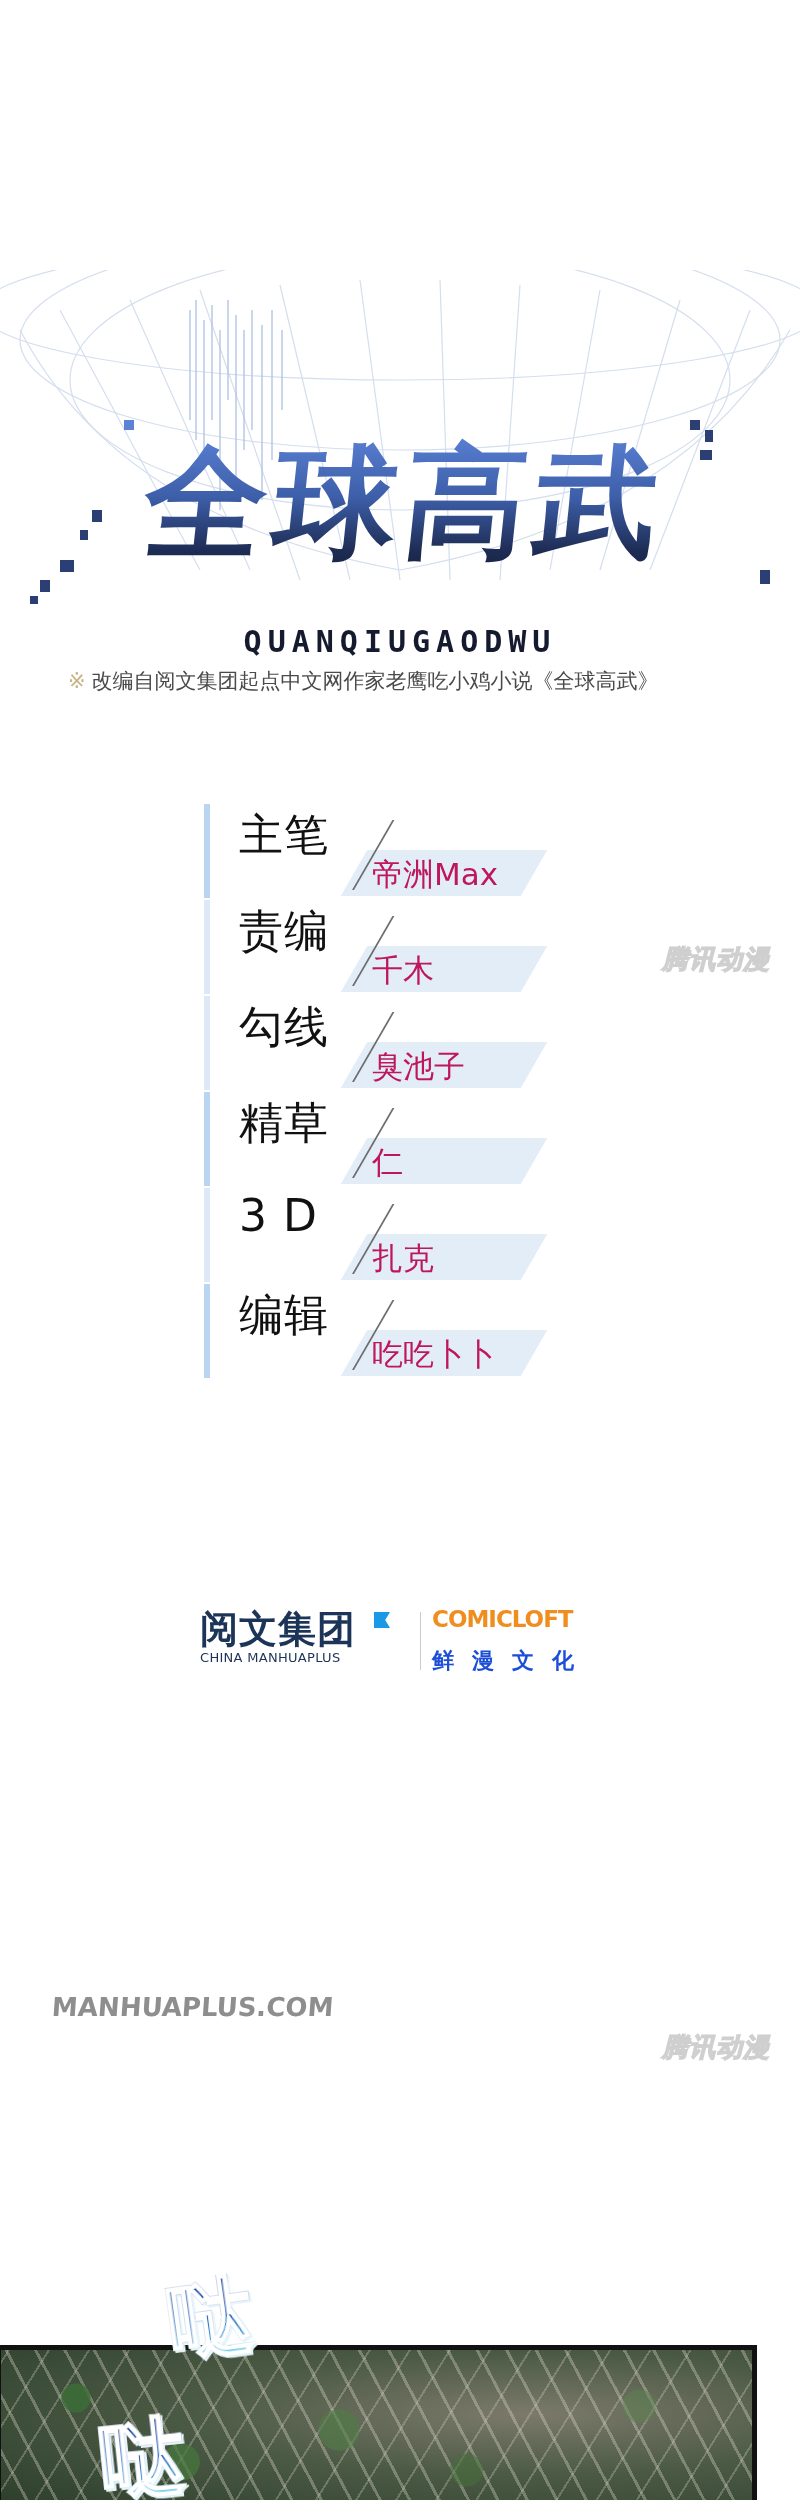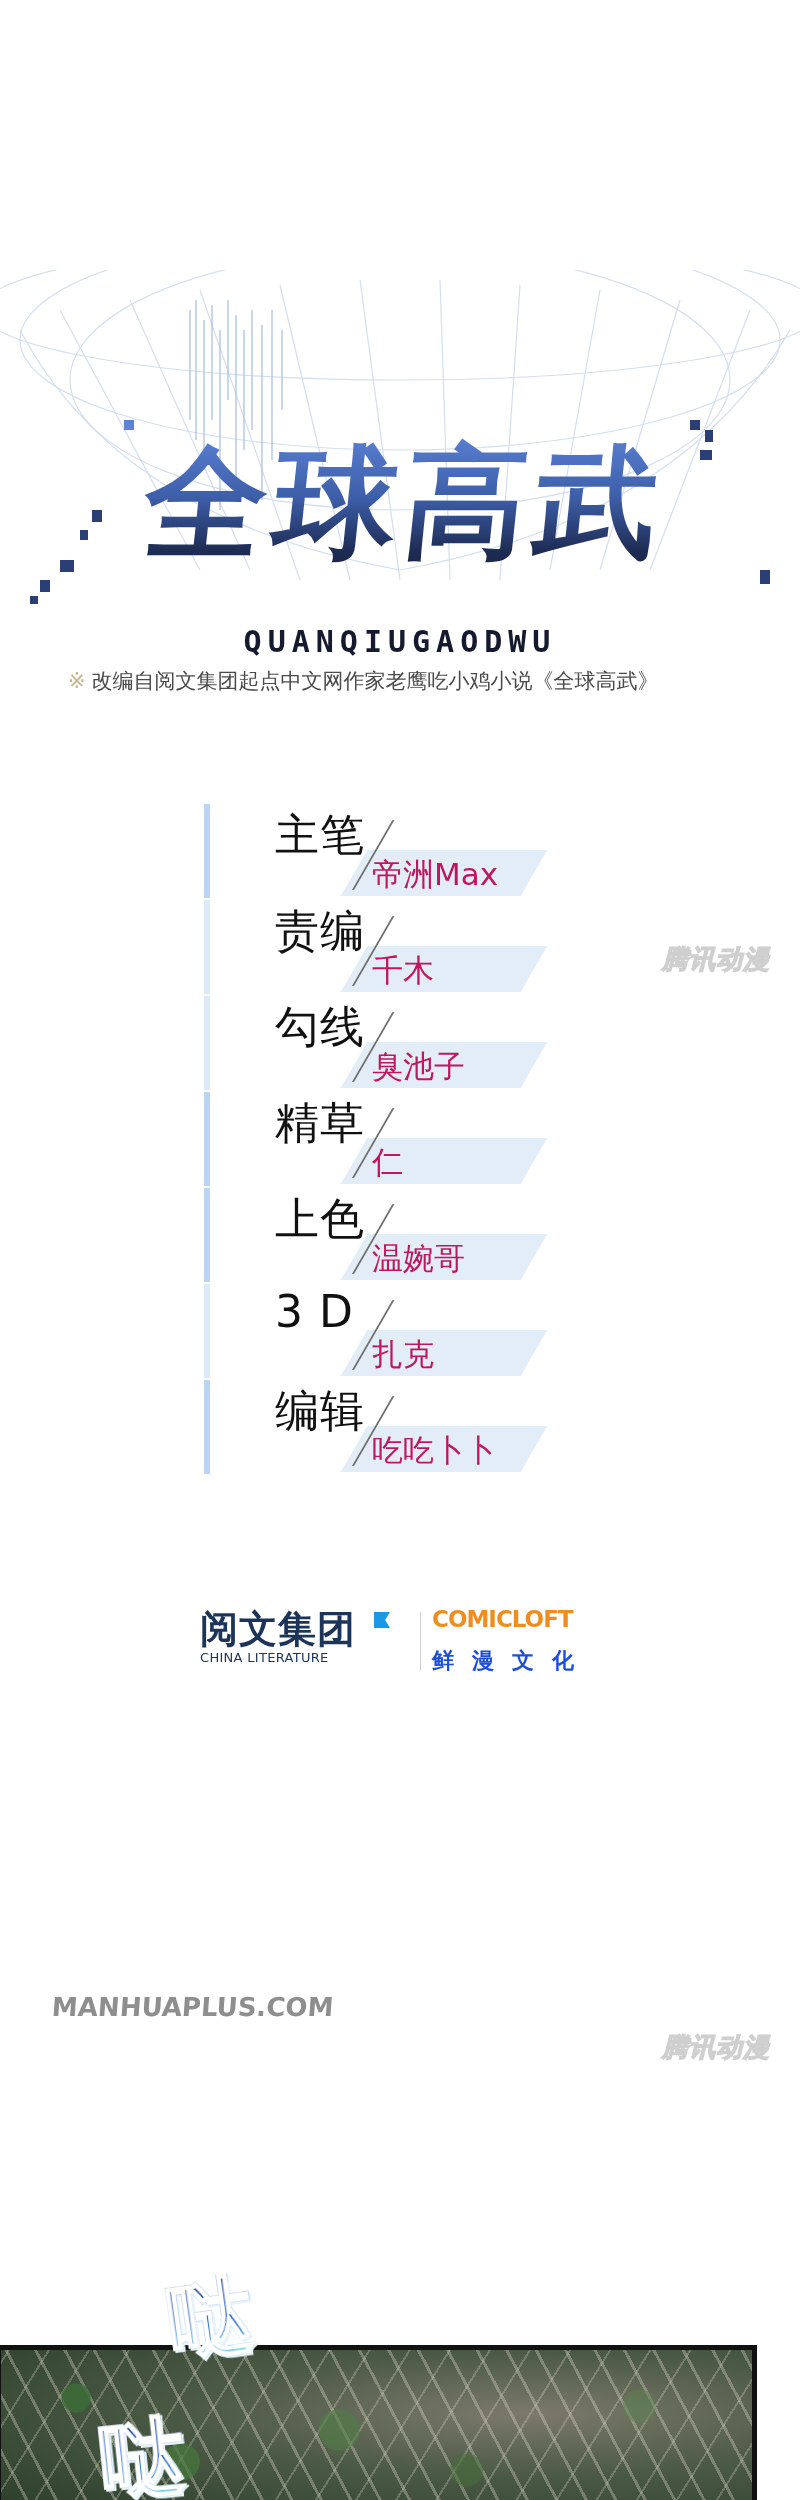--- a/index.html
+++ b/index.html
@@ -29,21 +29,21 @@
     font-size: 21px; color: #4a4a4a; white-space: nowrap;
   }
   .adaptation-note .mark { color: #c9b48a; margin-right: 6px; }
 
   
   .credits { position: absolute; left: 204px; top: 804px; width: 360px; }
   .credit-row { position: relative; height: 96px; }
   .credit-bar { position: absolute; left: 0; top: 0; width: 6px; height: 94px; }
   .credit-role {
     position: absolute; left: 35px; top: 2px;
-    font-size: 44px; color: #111111; letter-spacing: 1px; white-space: nowrap; margin-left: 36px;
+    font-size: 44px; color: #111111; letter-spacing: 1px; white-space: nowrap;
   }
   .credit-slash {
     position: absolute; left: 148px; top: 16px; width: 2px; height: 70px;
     background: #6e6e6e; transform: skewX(-30deg); transform-origin: bottom left;
   }
   .credit-tag {
     position: absolute; left: 150px; top: 46px; width: 180px; height: 46px;
     background: #e3edf8; transform: skewX(-30deg);
   }
   .credit-name {
@@ -177,46 +177,39 @@
     <div class="credit-name">臭池子</div>
   </div>
   <div class="credit-row">
     <div class="credit-bar" style="background:#b9d5f1;"></div>
     <div class="credit-role">精草</div>
     <div class="credit-tag"></div>
     <div class="credit-slash"></div>
     <div class="credit-name">仁</div>
   </div>
   <div class="credit-row">
-    <div class="credit-bar" style="background:#b9d5f1;"></div>
-    <div class="credit-role">上色</div>
-    <div class="credit-tag"></div>
-    <div class="credit-slash"></div>
-    <div class="credit-name">温婉哥</div>
-  </div>
-  <div class="credit-row">
     <div class="credit-bar" style="background:#dde9f7;"></div>
     <div class="credit-role">3 D</div>
     <div class="credit-tag"></div>
     <div class="credit-slash"></div>
     <div class="credit-name">扎克</div>
   </div>
   <div class="credit-row">
     <div class="credit-bar" style="background:#b9d5f1;"></div>
     <div class="credit-role">编辑</div>
     <div class="credit-tag"></div>
     <div class="credit-slash"></div>
     <div class="credit-name">吃吃卜卜</div>
   </div>
 </div>
 
 <div class="publisher-row">
   <div class="cl-name">阅文集团</div>
   <div class="cl-flag"></div>
-  <div class="cl-sub">CHINA LITERATURE</div>
+  <div class="cl-sub">CHINA MANHUAPLUS</div>
   <div class="pub-divider"></div>
   <div class="cf-name">COMICLOFT</div>
   <div class="cf-sub">鲜漫文化</div>
 </div>
 
 <div class="wm-tencent" style="left:662px;top:942px;">腾讯动漫</div>
 <div class="wm-site">MANHUAPLUS.COM</div>
 <div class="wm-tencent" style="left:662px;top:2030px;">腾讯动漫</div>
 
 <div class="panel">

